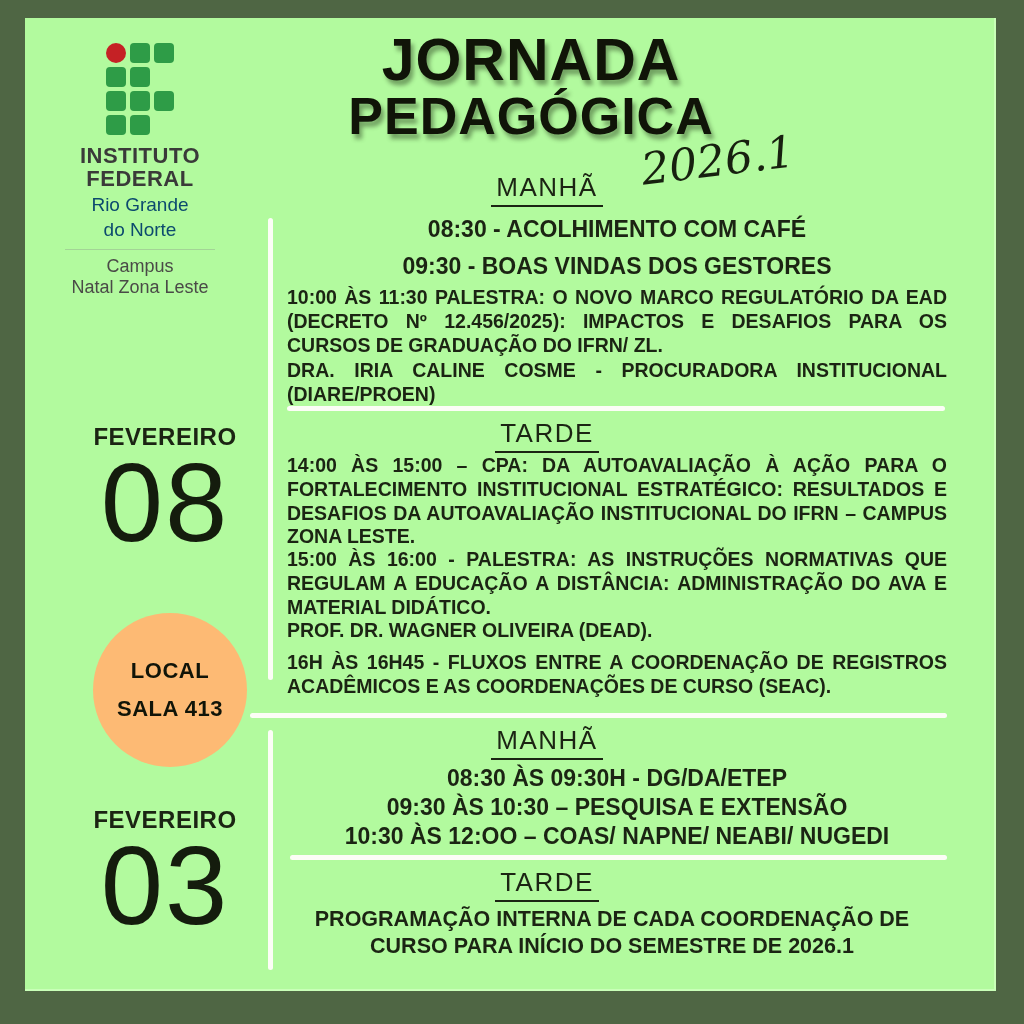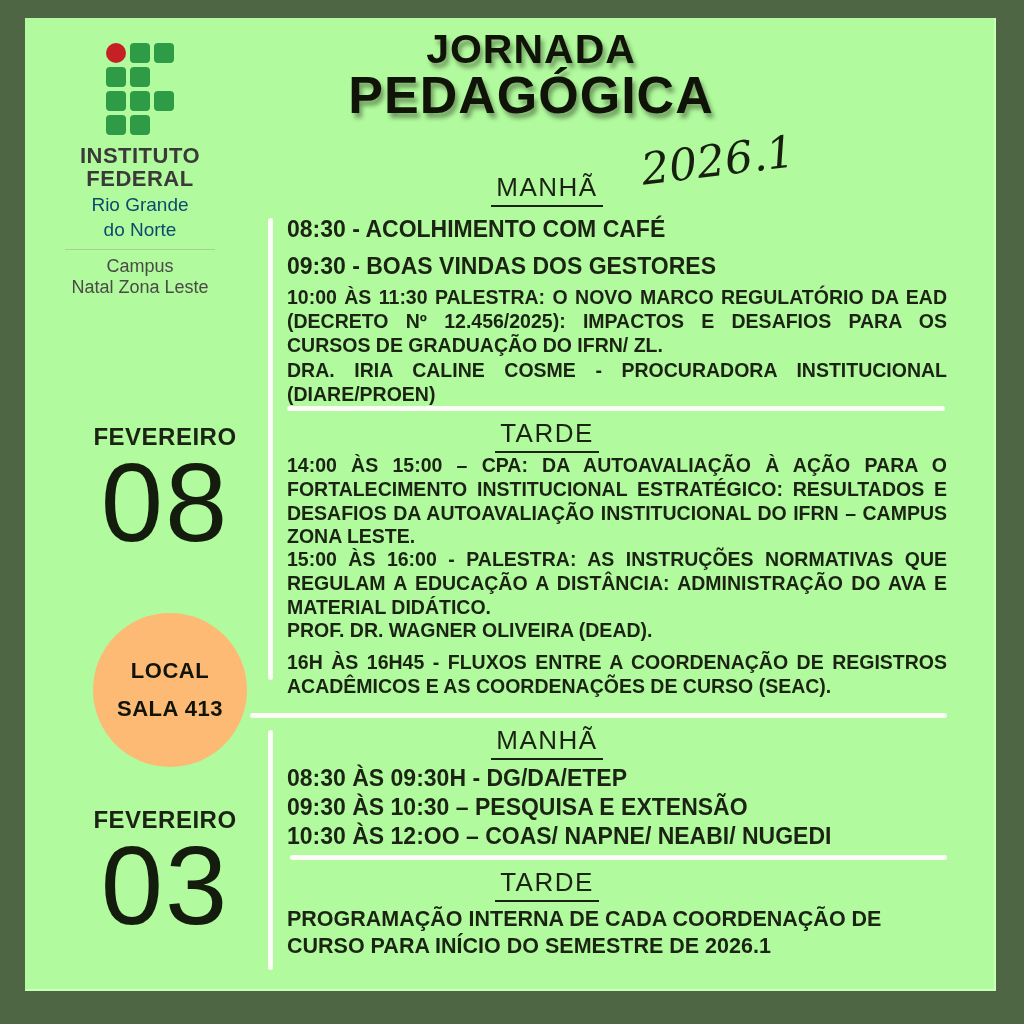--- a/index.html
+++ b/index.html
@@ -8,40 +8,40 @@
     background:#4f6644;
     font-family:"Liberation Sans","DejaVu Sans",sans-serif;
     color:#1b2413;
     position:relative;
   }
   .poster {
     position:absolute; left:25px; top:18px; width:971px; height:973px;
     background:#b2fa9e;
     box-shadow:inset -2px -2px 0 #c9ffb8;
   }
-  .abs { position:absolute; }
+  .abs { position:absolute;text-align:center; }
 
   
   .brand { left:25px; top:25px; width:180px; text-align:center; }
   .logo-grid {
     display:grid; grid-template-columns:repeat(3,20px); grid-auto-rows:20px;
     gap:4px; justify-content:center; margin-bottom:10px;
   }
   .logo-sq  { background:#2e9c47; border-radius:4px; }
   .logo-dot { background:#c52125; border-radius:50%; }
   .logo-empty { background:transparent; }
   .inst-name { font-size:22px; font-weight:800; color:#3a3a39; line-height:1.04; letter-spacing:.5px; }
   .inst-region { font-size:19px; font-weight:400; color:#0c4a6e; line-height:1.18; margin-top:3px; }
   .brand-divider { width:150px; height:1px; background:#a3d496; margin:7px auto 6px; }
   .inst-campus { font-size:18px; font-weight:400; color:#4a4a47; line-height:1.2; }
 
   
   .title-block { left:256px; top:8px; width:500px; text-align:center; }
   .title-l1 {
-    font-size:41px; font-weight:800; letter-spacing:1px; color:#101408;
+    font-size:59px; font-weight:800; letter-spacing:1px; color:#101408;
     text-shadow:3px 5px 4px rgba(35,55,25,.45);
   }
   .title-l2 {
     font-size:52px; font-weight:800; letter-spacing:1px; color:#101408;
     margin-top:-8px;
     text-shadow:3px 5px 4px rgba(35,55,25,.45);
   }
   .title-edition {
     left:560px; top:120px; width:210px; text-align:right;
     font-family:"DejaVu Serif",serif; font-style:italic;

